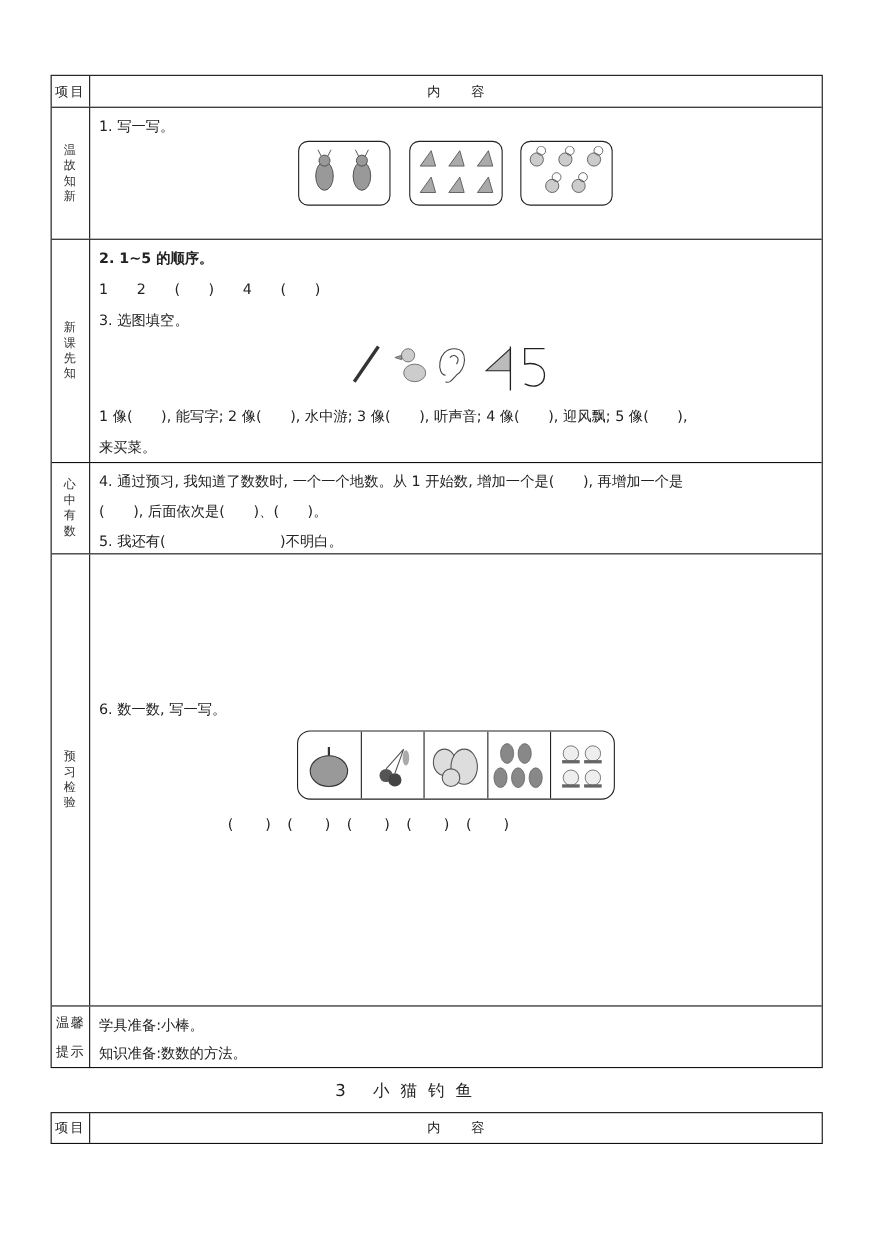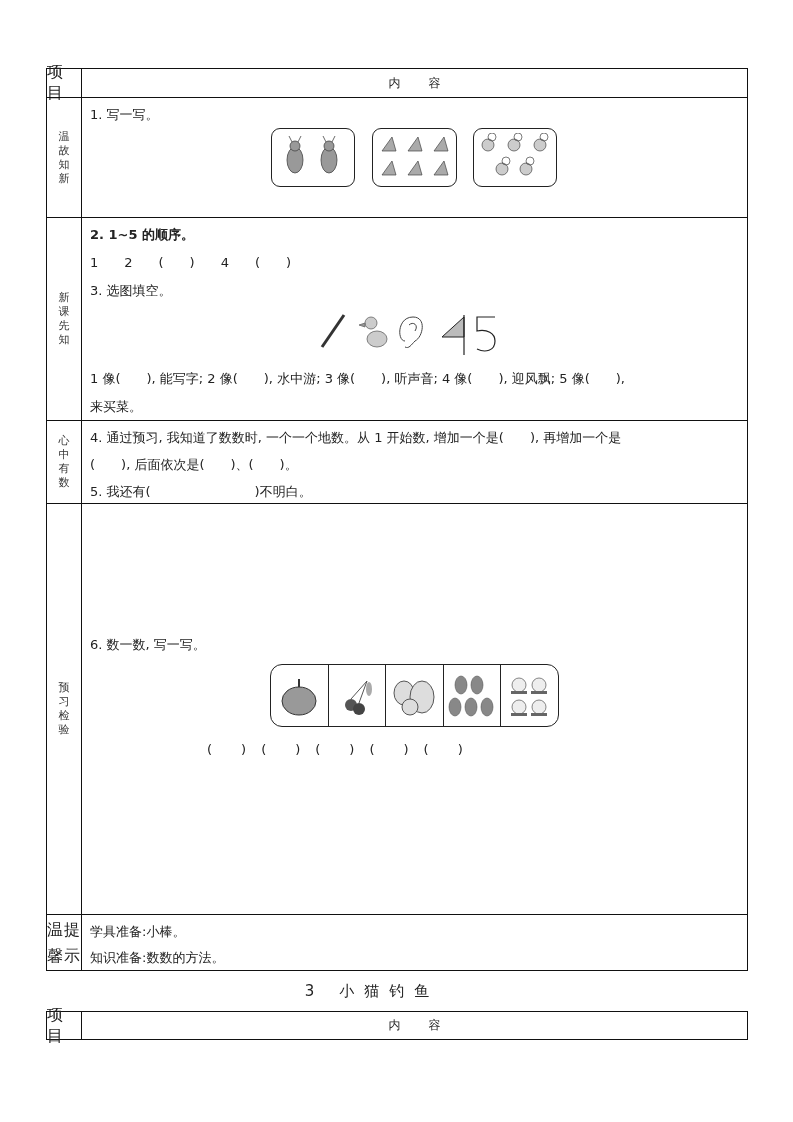--- a/index.html
+++ b/index.html
@@ -5,22 +5,22 @@
   html, body { margin: 0; padding: 0; background: #ffffff; }
   body { width: 793px; height: 1122px; position: relative; overflow: hidden;
          font-family: "DejaVu Sans", sans-serif; color: #222; }
   .abs { position: absolute; }
   .tbl { position: absolute; left: 46px; width: 702px; border: 1px solid #111; box-sizing: border-box; }
   .row { position: absolute; left: 0; right: 0; border-top: 1px solid #111; box-sizing: border-box; }
   .row.first { border-top: none; }
   .col1 { position: absolute; left: 0; top: 0; bottom: 0; width: 35px; border-right: 1px solid #111;
           display: flex; align-items: center; justify-content: center; box-sizing: border-box; }
   .col2 { position: absolute; left: 35px; right: 0; top: 0; bottom: 0; justify-content: center; }
-  .vlabel { font-size: 11px; line-height: 14px; width: 12px; text-align: center; color: #333; word-break: break-all; }
-  .hlabel { font-size: 16px; color: #222; letter-spacing: 2px; }
+  .vlabel { font-size: 11px; line-height: 14px; width: 12px; text-align: left; color: #333; word-break: break-all; }
+  .hlabel { font-size: 12px; color: #222; letter-spacing: 2px; }
   .hdr-center { font-size: 12px; text-align: center; width: 100%; letter-spacing: 28px; padding-left: 28px; box-sizing: border-box; }
   .line { position: absolute; left: 8px; font-size: 13px; white-space: nowrap; color: #222; }
   .imgbox { position: absolute; border: 1.2px solid #222; border-radius: 9px; background: #fff; box-sizing: border-box;
             display: flex; flex-wrap: wrap; align-items: center; justify-content: center; align-content: center; gap: 2px; }
   .strip { position: absolute; border: 1.4px solid #222; border-radius: 12px; box-sizing: border-box; display: flex; overflow: hidden; background:#fff; }
   .cell { flex: 1; border-right: 1px solid #222; display: flex; flex-wrap: wrap; align-items: center; justify-content: center; align-content: center; gap: 2px; }
   .cell:last-child { border-right: none; }
   .title2 { position: absolute; left: 0; width: 744px; top: 982px; text-align: center; font-size: 15px; letter-spacing: 10px; color: #222; }
 </style>
 </head>
@@ -191,21 +191,21 @@
                 <rect x="24" y="40" width="16" height="3"></rect>
               </g>
             </svg>
         </div>
       </div>
       <div class="line" style="top:237px; left:125px; letter-spacing:1px;">(　　)　(　　)　(　　)　(　　)　(　　)</div>
     </div>
   </div>
 
   <div class="row" style="top:845px; height:57px;">
-    <div class="col1" style="flex-direction:row;">
+    <div class="col1" style="flex-direction:column;">
       <span class="hlabel" style="letter-spacing:1px;line-height:26px;">温馨</span>
       <span class="hlabel" style="letter-spacing:1px;line-height:26px;">提示</span>
     </div>
     <div class="col2">
       <div class="line" style="top:8px;">学具准备:小棒。</div>
       <div class="line" style="top:34px;">知识准备:数数的方法。</div>
     </div>
   </div>
 </div>
 

